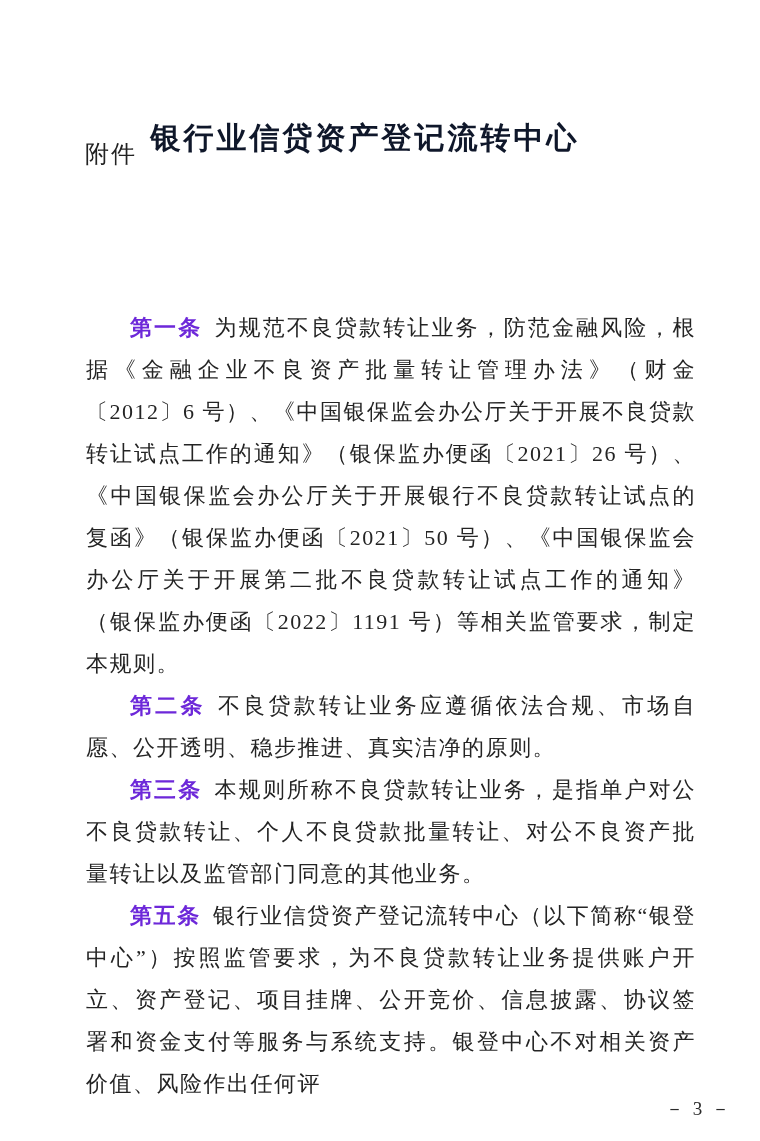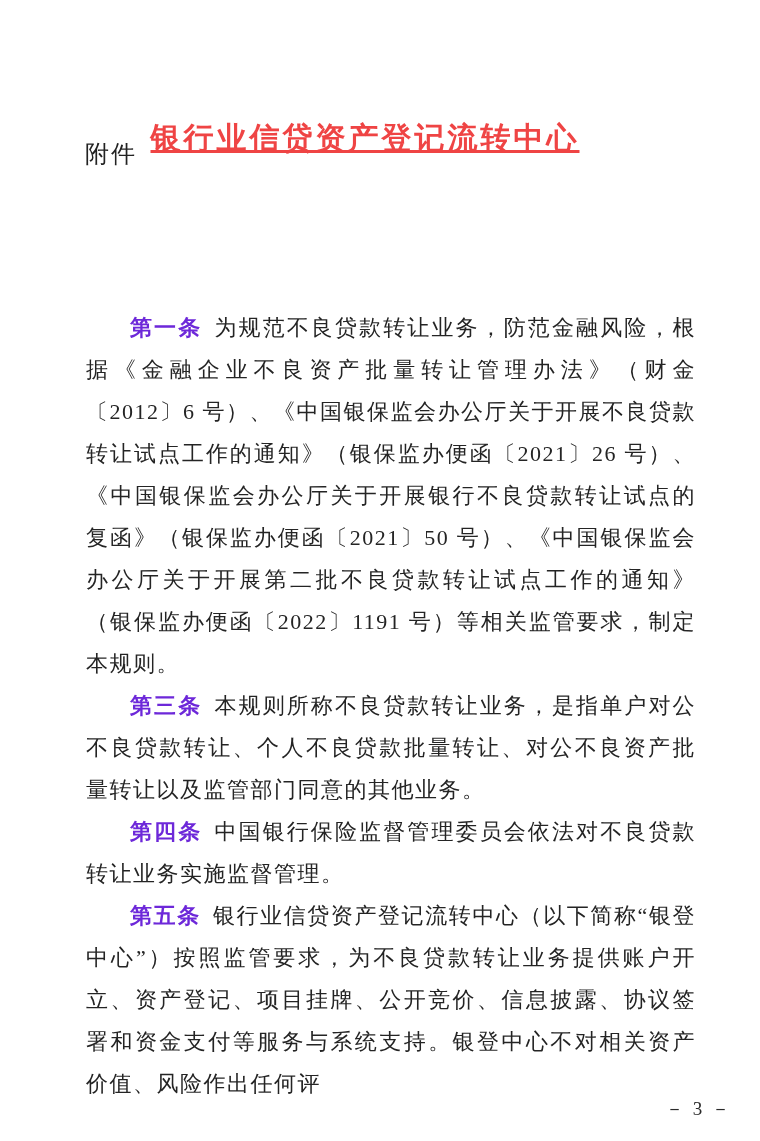--- a/index.html
+++ b/index.html
@@ -28,22 +28,21 @@
   .doc-title {
     position: absolute;
     left: 0;
     top: 112px;
     width: 730px;
     text-align: center;
     font-weight: bold;
     font-size: 30px;
     line-height: 52px;
     letter-spacing: 3px;
-    color: #ef4444;
-    text-decoration: underline;
+    color: #0f172a;
   }
   .chapter-heading {
     position: absolute;
     left: 0;
     top: 270px;
     width: 740px;
     text-align: center;
     font-weight: bold;
     font-size: 21px;
     letter-spacing: 1px;
@@ -90,24 +89,24 @@
   <div class="doc-title">
     <div>银行业信贷资产登记流转中心</div>
   </div>
 
 
   <div class="body-text">
     <p>
       <span class="article-lead">第一条</span><span>为规范不良贷款转让业务，防范金融风险，根据《金融企业不良资产批量转让管理办法》（财金〔2012〕6 号）、《中国银保监会办公厅关于开展不良贷款转让试点工作的通知》（银保监办便函〔2021〕26 号）、《中国银保监会办公厅关于开展银行不良贷款转让试点的复函》（银保监办便函〔2021〕50 号）、《中国银保监会办公厅关于开展第二批不良贷款转让试点工作的通知》（银保监办便函〔2022〕1191 号）等相关监管要求，制定本规则。</span>
     </p>
     <p>
-      <span class="article-lead">第三条</span><span>本规则所称不良贷款转让业务，是指单户对公不良贷款转让、个人不良贷款批量转让、对公不良资产批量转让以及监管部门同意的其他业务。</span>
+      <span class="article-lead">第二条</span><span>不良贷款转让业务应遵循依法合规、市场自愿、公开透明、稳步推进、真实洁净的原则。</span>
     </p>
     <p>
-      <span class="article-lead">第四条</span><span>中国银行保险监督管理委员会依法对不良贷款转让业务实施监督管理。</span>
+      <span class="article-lead">第三条</span><span>本规则所称不良贷款转让业务，是指单户对公不良贷款转让、个人不良贷款批量转让、对公不良资产批量转让以及监管部门同意的其他业务。</span>
     </p>
     <p>
       <span class="article-lead">第五条</span><span>银行业信贷资产登记流转中心（以下简称“银登中心”）按照监管要求，为不良贷款转让业务提供账户开立、资产登记、项目挂牌、公开竞价、信息披露、协议签署和资金支付等服务与系统支持。银登中心不对相关资产价值、风险作出任何评</span>
     </p>
   </div>
 
   <div class="page-number">－ 3 －</div>
 
 </div>
 

